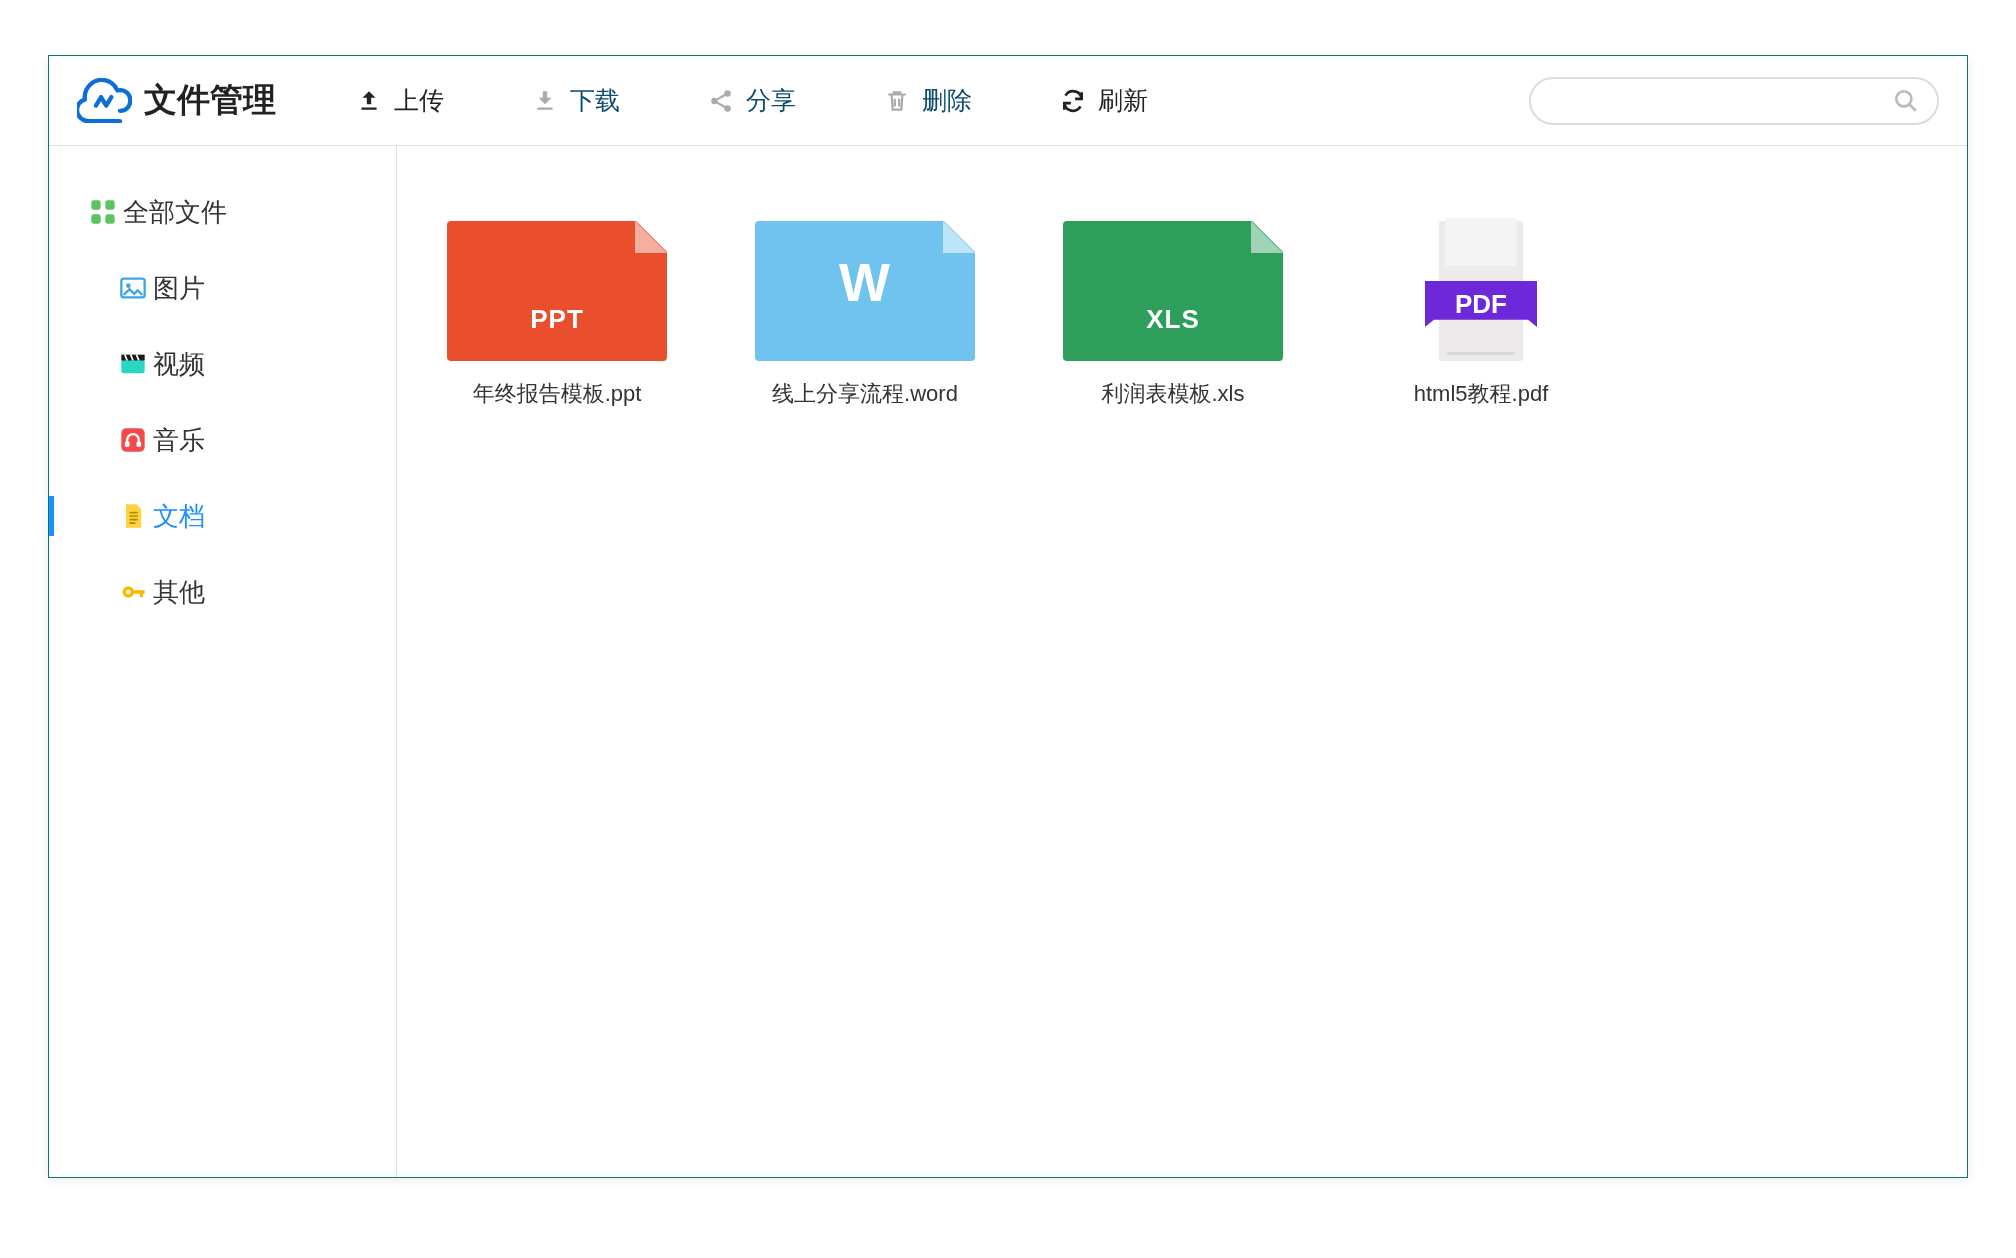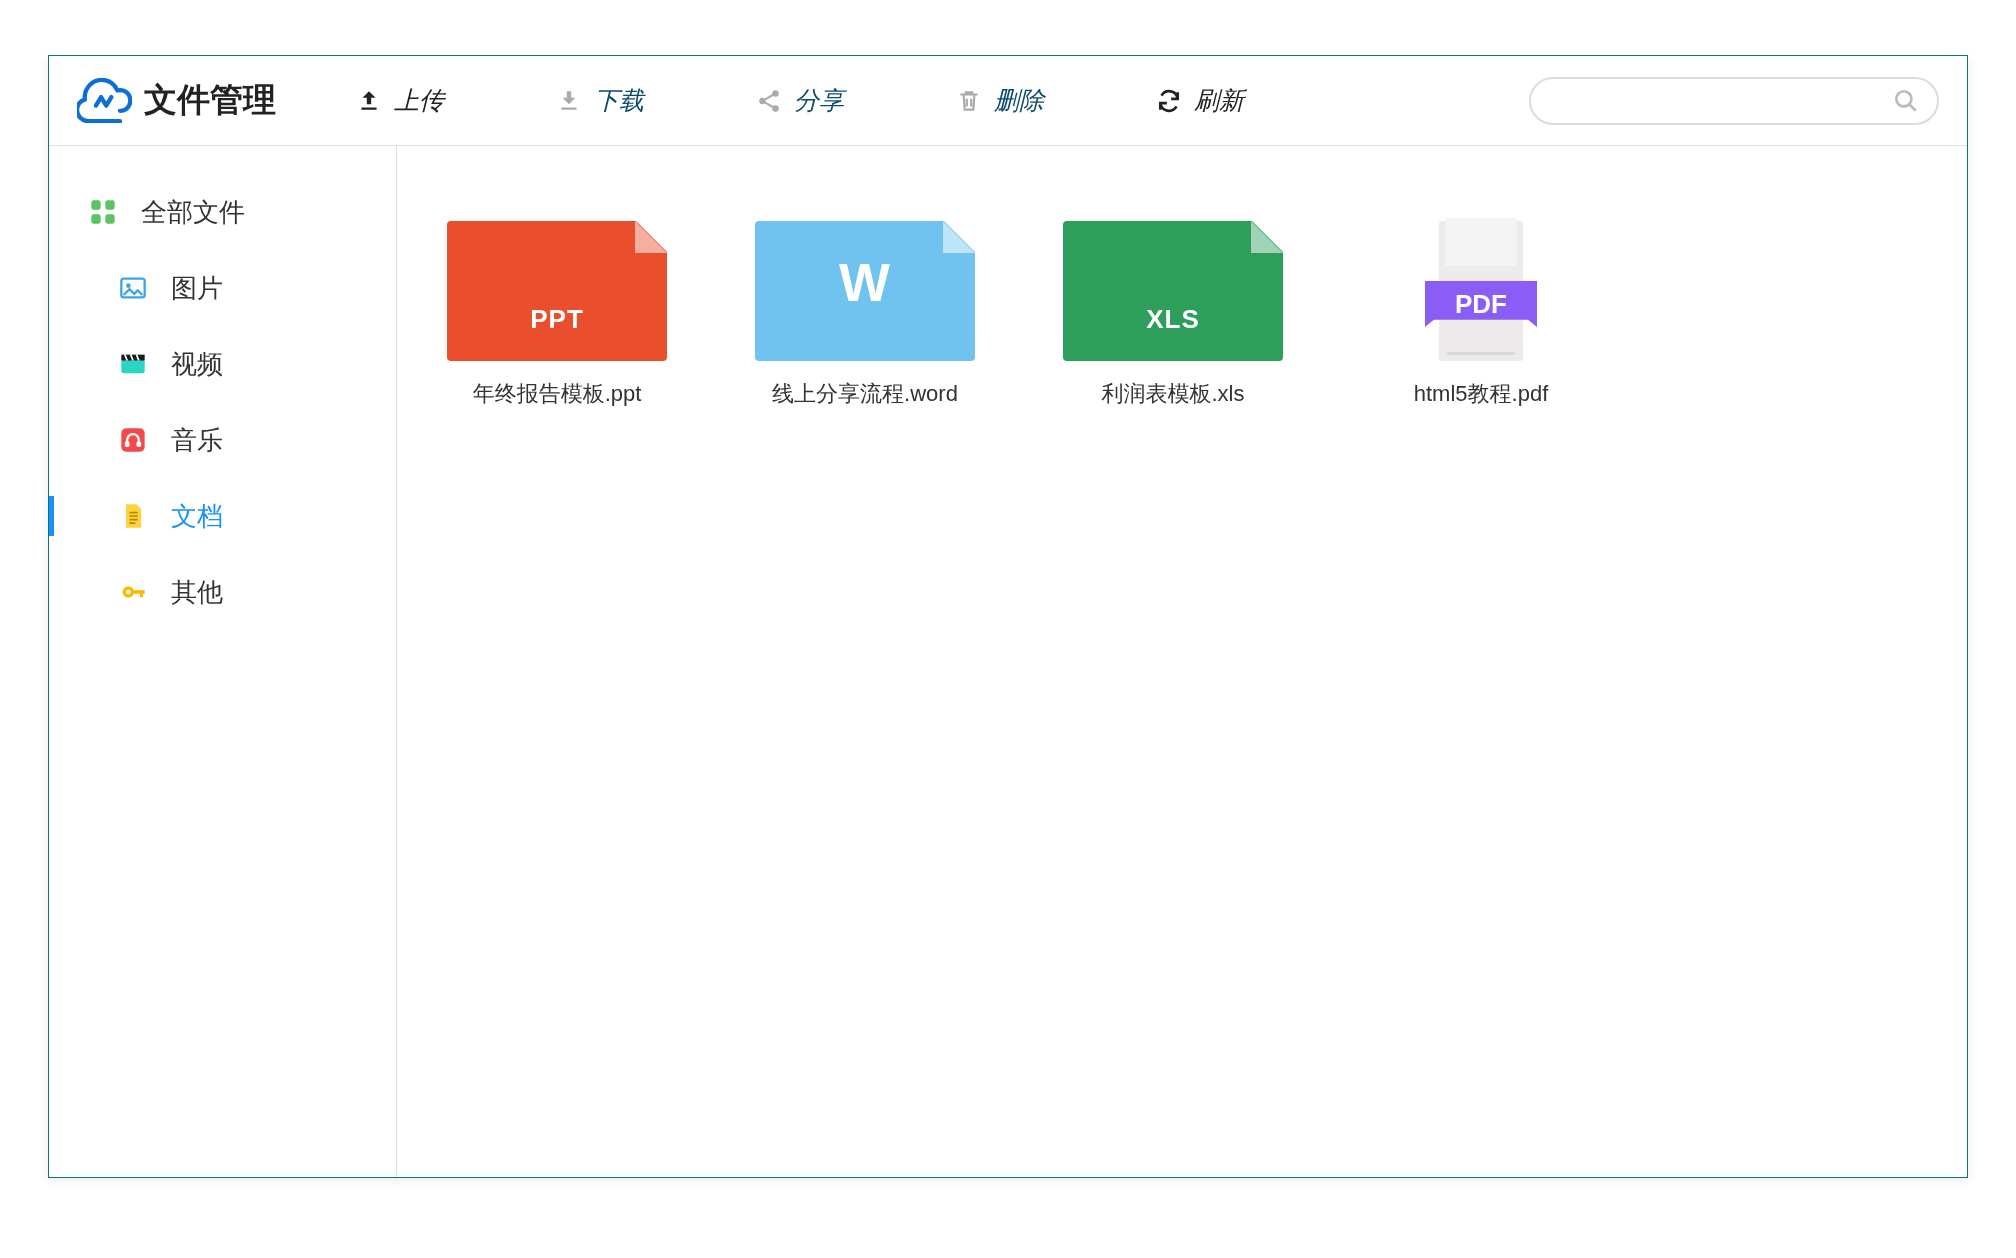--- a/index.html
+++ b/index.html
@@ -34,23 +34,22 @@
     }
     .app-title {
       font-size: 33px;
       font-weight: bold;
       color: #222;
       margin-right: 80px;
     }
     .toolbar {
       display: flex;
       align-items: center;
-      gap: 112px;
+      gap: 88px;
       flex: 1;
-      font-style: italic;
     }
     .toolbar-btn {
       display: flex;
       align-items: center;
       gap: 12px;
       font-size: 25px;
       color: #222;
       cursor: pointer;
     }
     .toolbar-btn.disabled { color: #0c4a6e; }
@@ -80,21 +79,21 @@
     .sidebar {
       width: 348px;
       border-right: 1px solid #e0e0e0;
       padding-top: 28px;
     }
     .sidebar-item {
       height: 76px;
       display: flex;
       align-items: center;
       padding-left: 40px;
-      gap: 24px;
+      gap: 6px;
       font-size: 26px;
       color: #333;
       cursor: pointer;
       position: relative;
     }
     .sidebar-item.sub { padding-left: 70px; }
     .sidebar-item.active { color: #1890ff; }
     .sidebar-item.active::before {
       content: "";
       position: absolute;
@@ -147,21 +146,21 @@
       letter-spacing:1px;
     }
     .word-w { font-size:54px; bottom:48px; font-weight:600; }
     .pdf-stack .page {
       position:absolute; left:14px; right:14px; top:0; bottom:0;
       background:#eceaea; border-radius:3px;
     }
     .pdf-stack .page.top { background:#f5f4f4; left:20px; right:20px; top:-3px; bottom:auto; height:48px; }
     .pdf-stack .banner {
       position:absolute; left:0; right:0; top:60px; height:46px;
-      background:#8b5cf6; color:#fff; font-weight:bold; font-size:26px;
+      background:#6d28d9; color:#fff; font-weight:bold; font-size:26px;
       display:flex; align-items:center; justify-content:center;
       clip-path: polygon(0 0, 100% 0, 100% 100%, 92% 84%, 8% 84%, 0 100%);
     }
     .pdf-stack .shadow-line{
       position:absolute; left:22px; right:22px; bottom:6px; height:3px; background:#d9d7d7; border-radius:2px;
     }
   </style>
 </head>
 <body>
 

